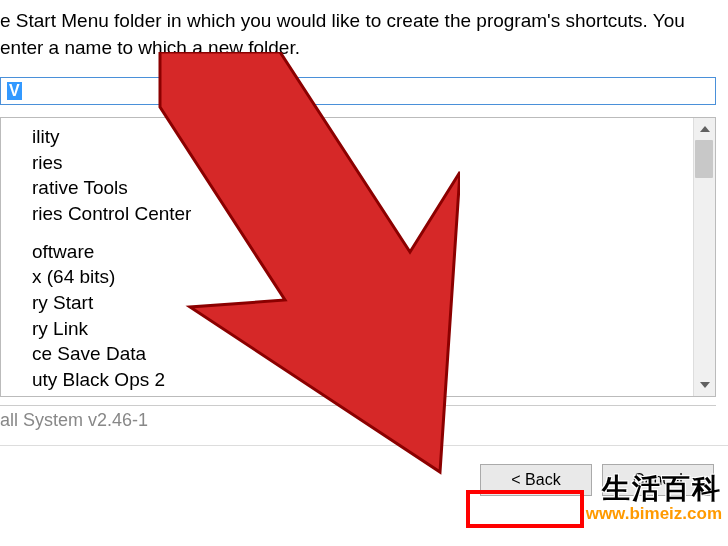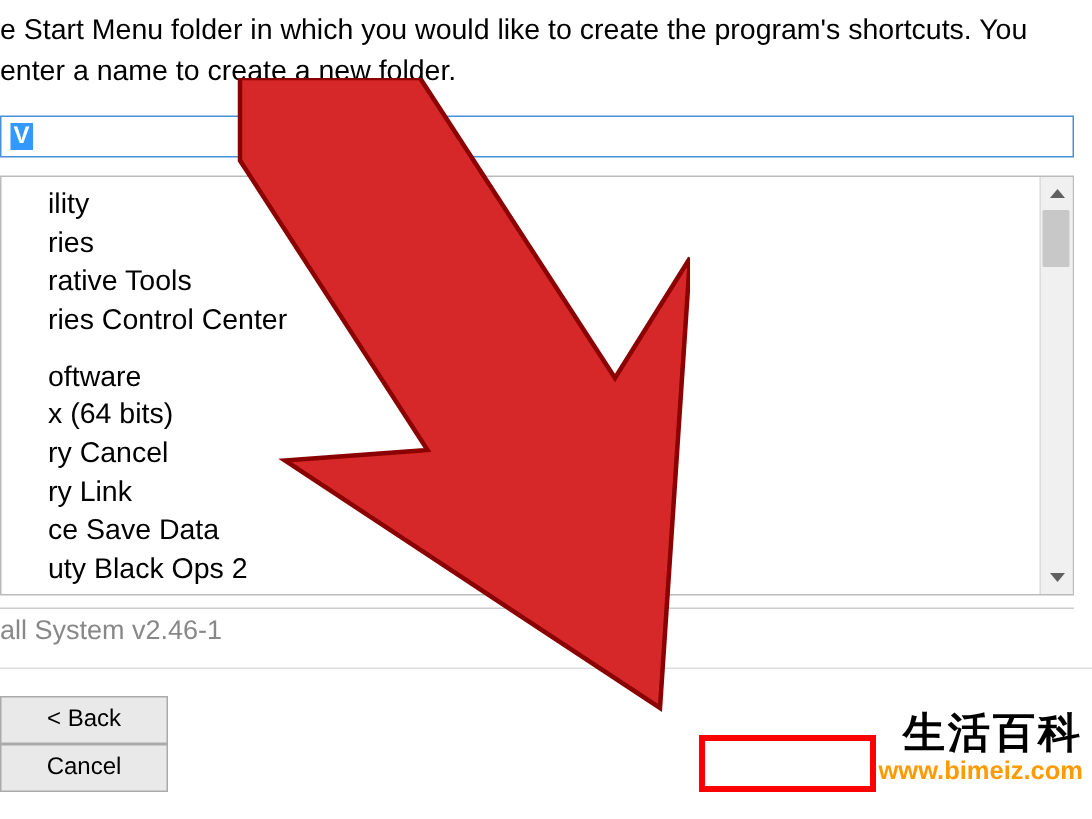--- a/index.html
+++ b/index.html
@@ -107,24 +107,24 @@
       margin: 6px 12px 4px 0;
     }
     .footer-text {
       color: #888;
       font-size: 18px;
       padding: 0 0 8px 0;
     }
     .button-row {
       display: flex;
       justify-content: flex-end;
+      gap: 10px;
       padding: 18px 14px 10px 0;
       border-top: 1px solid #ddd;
       margin-top: 6px;
-      flex-direction: column;
     }
     .btn {
       width: 112px;
       height: 32px;
       background: #e9e9e9;
       border: 1px solid #aaa;
       font-size: 16px;
       color: #000;
       cursor: pointer;
       font-family: inherit;
@@ -163,39 +163,39 @@
       margin-top: -4px;
       margin-left: 28px;
     }
   </style>
 </head>
 <body>
 
 <div class="content">
   <div class="instruction-text">
     <div>e Start Menu folder in which you would like to create the program's shortcuts. You</div>
-    <div>enter a name to create a new folder.</div>
+    <div>enter a name to which a new folder.</div>
   </div>
 
   <div class="folder-input-wrap">
     <div class="folder-input">
       <span class="input-highlight">V</span>
     </div>
   </div>
 
   <div class="folder-list-container">
     <div class="folder-list">
       <div class="folder-list-item">ility</div>
       <div class="folder-list-item">ries</div>
       <div class="folder-list-item">rative Tools</div>
       <div class="folder-list-item">ries Control Center</div>
       <div class="list-gap"></div>
       <div class="folder-list-item">oftware</div>
       <div class="folder-list-item">x (64 bits)</div>
-      <div class="folder-list-item">ry Cancel</div>
+      <div class="folder-list-item">ry Start</div>
       <div class="folder-list-item">ry Link</div>
       <div class="folder-list-item">ce Save Data</div>
       <div class="folder-list-item">uty Black Ops 2</div>
     </div>
     <div class="scrollbar">
       <div class="scroll-arrow scroll-arrow-up">
         <svg width="10" height="6" viewBox="0 0 10 6">
             <path d="M0 6 L5 0 L10 6 Z" fill="#606060"></path>
           </svg>
       </div>

